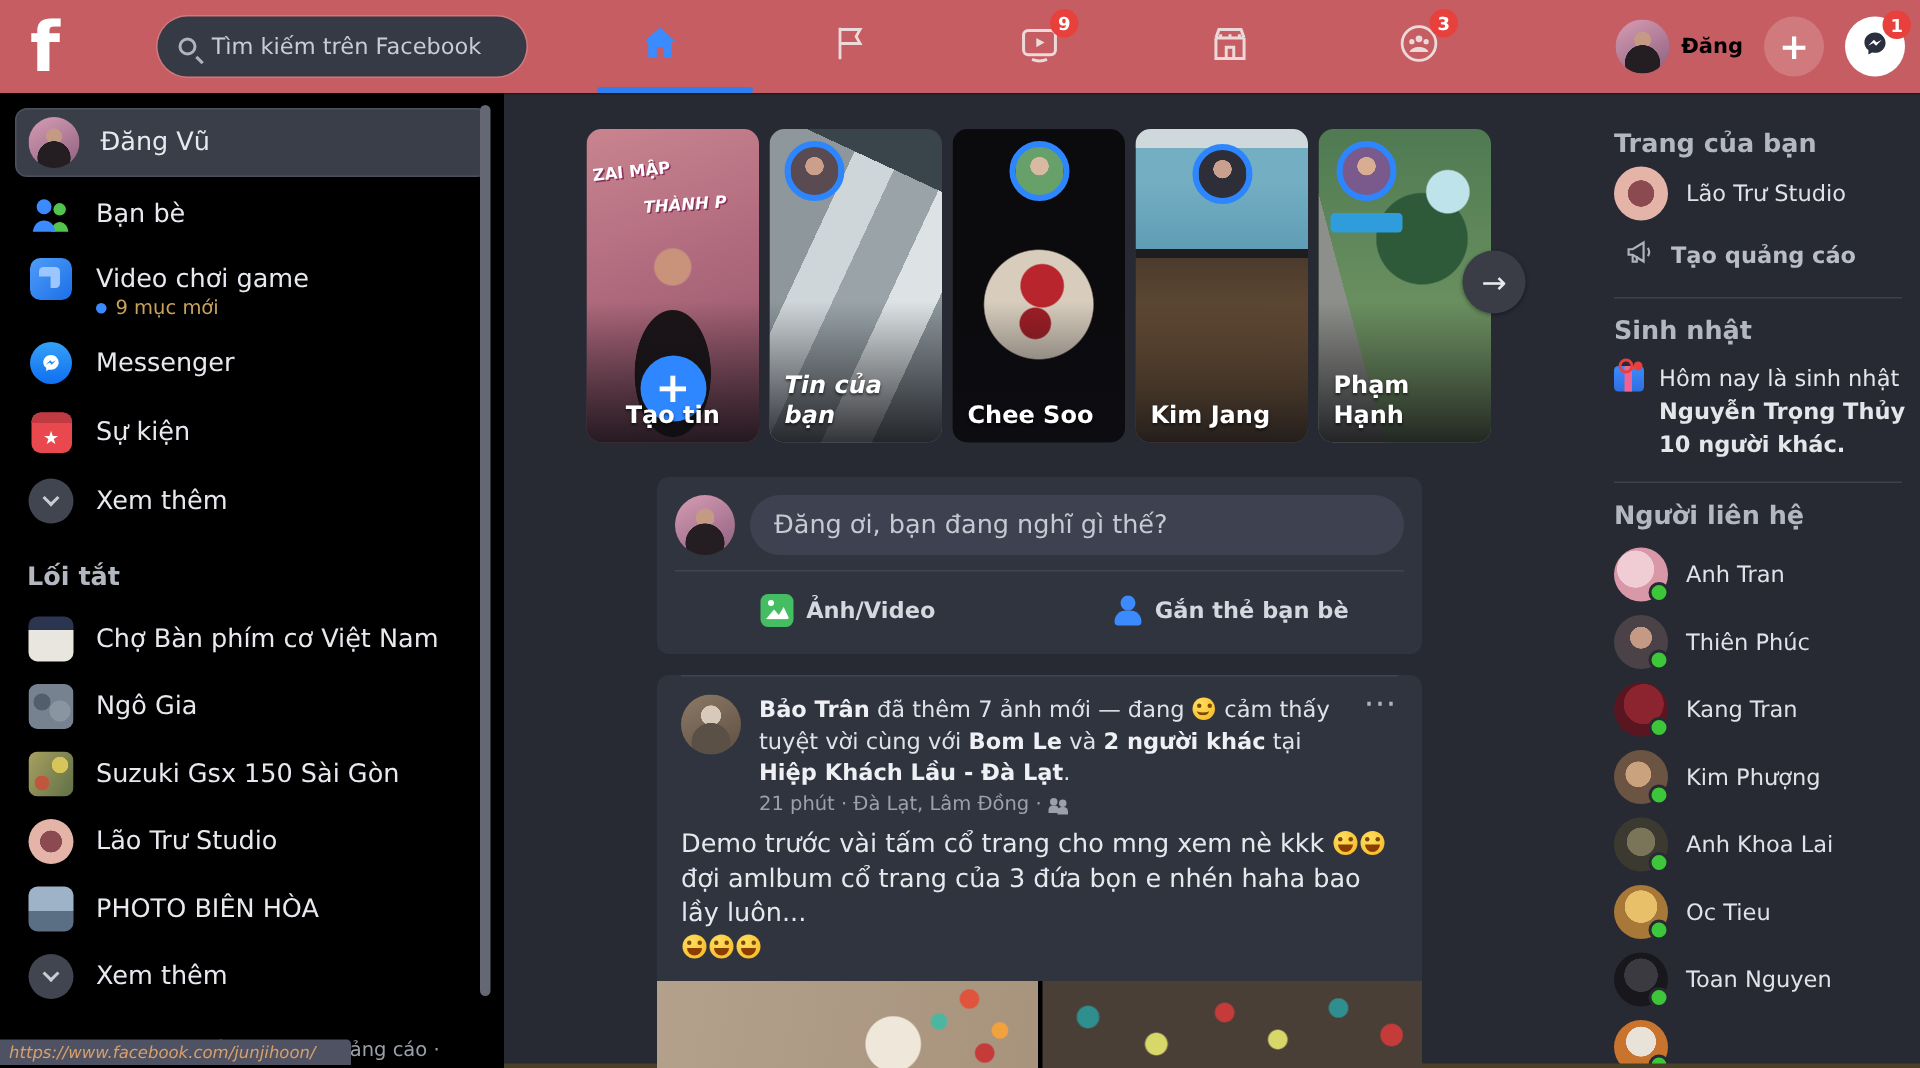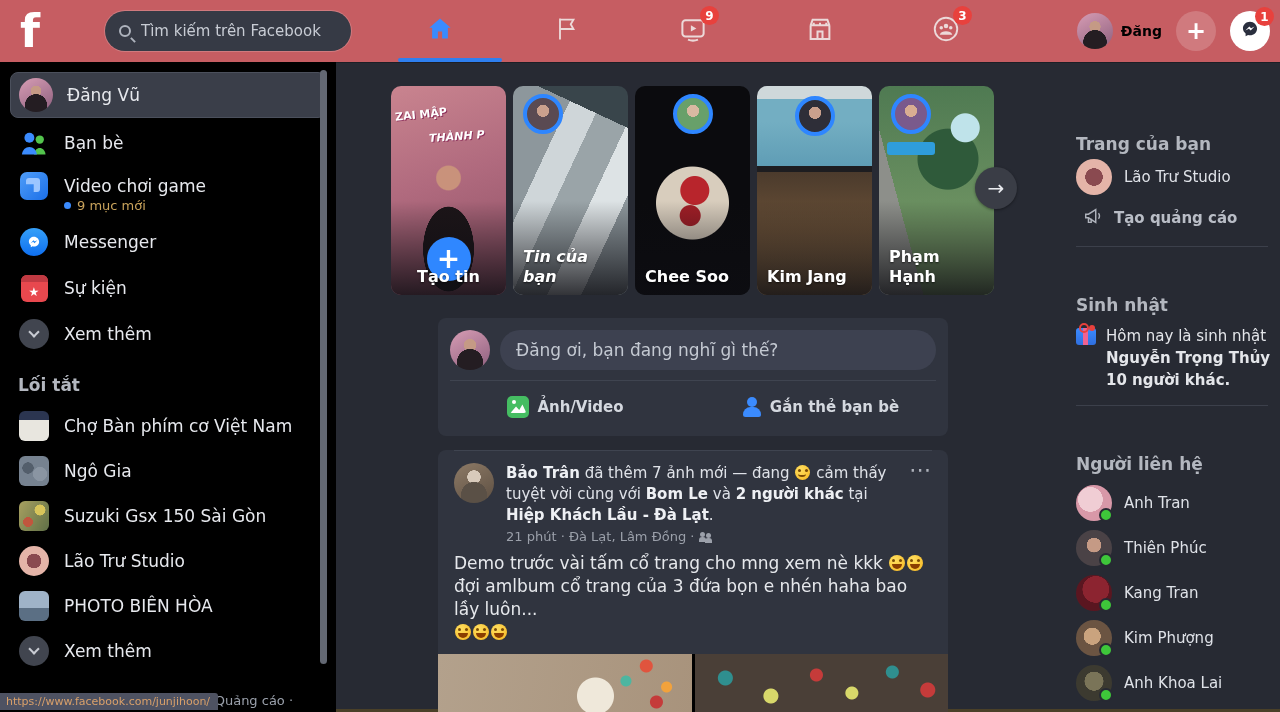--- a/index.html
+++ b/index.html
@@ -53,21 +53,21 @@
   .chev-circle { width:30px; height:30px; border-radius:50%; background:#41454f; display:flex; align-items:center; justify-content:center; }
   .chev { width:8px; height:8px; border-right:2px solid #c9ccd3; border-bottom:2px solid #c9ccd3; transform:rotate(45deg); margin-top:-4px; }
   .sb-heading { font-size:17px; font-weight:bold; color:#b3b7bf; padding:18px 0 8px 18px; }
   .thumb { width:30px; height:30px; border-radius:6px; flex:none; }
   .thumb1 { background:linear-gradient(180deg,#2b3550 30%,#e8e6df 30%); }
   .thumb2 { background:radial-gradient(circle at 30% 40%, #535e6b 20%, transparent 21%), radial-gradient(circle at 70% 60%, #8a95a2 25%, transparent 26%), #768290; }
   .thumb3 { background:radial-gradient(circle at 70% 30%, #d8c55a 18%, transparent 19%), radial-gradient(circle at 30% 70%, #c1563e 16%, transparent 17%), linear-gradient(120deg,#a8a060,#5f7047); }
   .thumb4 { border-radius:50%; background:radial-gradient(circle, #8a4a50 0 34%, #e4b4a8 35% 72%, #c4867e 73%); }
   .thumb5 { background:linear-gradient(#9fb3c8 55%,#5b6f84 55%); }
   .sb-footer { position:absolute; left:142px; bottom:4px; font-size:13px; color:#9aa0ab; white-space:nowrap; }
-  .status-url { position:absolute; left:0; bottom:2px; height:17px; background:#4e5262; color:#d9a06a; font-size:11px; display:flex; align-items:center; padding:0 8px 0 6px; border-radius:0 3px 0 0; z-index:40; }
+  .status-url { position:absolute; left:0; bottom:2px; height:17px; background:#4e5262; color:#d9a06a; font-size:11px; display:flex; align-items:center; padding:0 24px 0 6px; border-radius:0 3px 0 0; z-index:40;font-style:italic; }
   .bottom-strip { position:absolute; left:0; bottom:0; width:1280px; height:3px; background:#4a4028; z-index:5; }
 
   
   .stories { position:absolute; left:391px; top:86px; display:flex; gap:7px; z-index:5; }
   .story { width:115px; height:209px; border-radius:10px; position:relative; overflow:hidden; cursor:pointer; }
   .story .shade { position:absolute; inset:0; background:linear-gradient(transparent 55%, rgba(13,13,18,.82)); }
   .story .label { position:absolute; left:10px; right:8px; bottom:8px; color:#fff; font-weight:bold; font-size:16px; line-height:20px; text-shadow:0 1px 2px rgba(0,0,0,.6); }
   .story1 { background:radial-gradient(circle at 50% 44%, #c9927b 9%, transparent 10%), radial-gradient(ellipse 42px 70px at 50% 78%, #1c1518 60%, transparent 61%), linear-gradient(160deg,#c9848f 0%,#b06a7e 45%,#8c4f63 100%); }
   .story1 .label { text-align:center; right:10px; }
   .ov-text { position:absolute; color:#fff; font-weight:bold; font-size:11px; text-shadow:1px 1px 0 #8c2f5a; white-space:nowrap; }
@@ -123,21 +123,21 @@
   .eface.laugh::after { content:""; position:absolute; left:3px; bottom:2px; width:10px; height:5px; background:#8a3d00; border-radius:0 0 10px 10px; }
   .eface.smile { width:15px; height:15px; }
   .eface.smile::after { content:""; position:absolute; left:3px; bottom:3px; width:8px; height:4px; border-bottom:2px solid #7a4a05; border-radius:50%; }
   .post-photos { display:flex; gap:3px; margin-top:10px; height:60px; background:#000; }
   .ph { flex:1; }
   .ph-left { background:radial-gradient(circle at 62% 70%, #efe8da 0 18px, transparent 19px), radial-gradient(circle at 58% 62%, #d2432e 0 5px, transparent 6px), radial-gradient(circle at 82% 20%, #e0543e 0 6px, transparent 7px), radial-gradient(circle at 90% 55%, #f2a23c 0 5px, transparent 6px), radial-gradient(circle at 74% 45%, #4db6a0 0 5px, transparent 6px), radial-gradient(circle at 86% 80%, #c53b3a 0 6px, transparent 7px), linear-gradient(100deg,#b3a18c,#a8937c); }
   .ph-right { background:radial-gradient(circle at 12% 40%, #2f8f8f 0 7px, transparent 8px), radial-gradient(circle at 30% 70%, #d8d86a 0 7px, transparent 8px), radial-gradient(circle at 48% 35%, #c53b3a 0 6px, transparent 7px), radial-gradient(circle at 62% 65%, #d8d86a 0 6px, transparent 7px), radial-gradient(circle at 78% 30%, #2f8f8f 0 6px, transparent 7px), radial-gradient(circle at 92% 60%, #c53b3a 0 7px, transparent 8px), #4a3f37; }
 
   
   .rightbar { position:absolute; left:1064px; top:62px; width:216px; height:650px; padding:24px 0 0 12px; overflow:hidden; }
-  .rb-heading { font-size:17px; font-weight:bold; color:#b3b7bf; white-space:nowrap;margin-top:48px; }
+  .rb-heading { font-size:17px; font-weight:bold; color:#b3b7bf; white-space:nowrap; }
   .rb-row { display:flex; align-items:center; gap:12px; height:46px; cursor:pointer; }
   .page-logo { width:36px; height:36px; border-radius:50%; background:radial-gradient(circle, #8a4a50 0 34%, #e4b4a8 35% 72%, #c4867e 73%); flex:none; }
   .rb-label { font-size:15px; color:#dfe2e8; white-space:nowrap; }
   .rb-sub { display:flex; align-items:center; gap:10px; height:36px; padding-left:6px; color:#b9bdc6; font-weight:bold; font-size:15px; cursor:pointer; }
   .rb-divider { height:1px; background:#3c404b; margin:10px 12px 12px 0; }
   .gift { width:20px; height:17px; background:linear-gradient(#3b8bfe,#2f6fe0); border-radius:3px; position:relative; flex:none; margin-top:3px; }
   .gift::before { content:""; position:absolute; left:7px; top:0; width:5px; height:17px; background:#f06292; }
   .gift::after { content:""; position:absolute; left:3px; top:-5px; width:6px; height:6px; border-radius:50%; border:2px solid #e8413d; box-shadow:8px 0 0 -2px #e8413d, 8px 0 0 0 transparent; }
   .bday { display:flex; gap:10px; margin-top:10px; }
   .bday-text { font-size:15px; line-height:22px; white-space:nowrap; }

